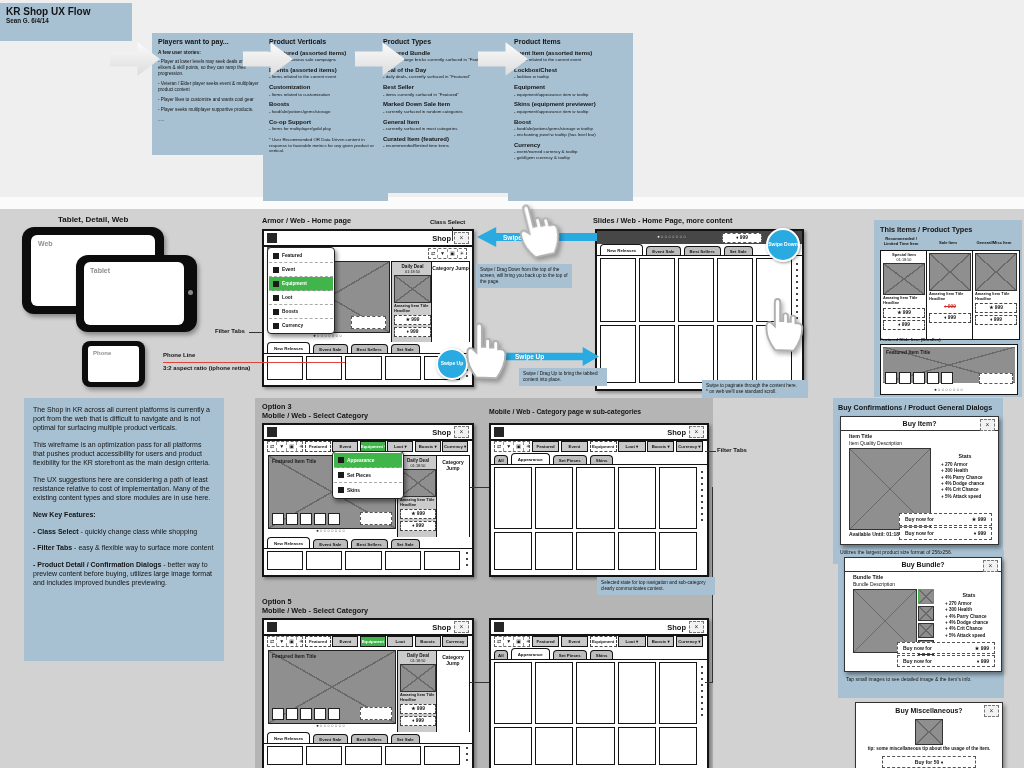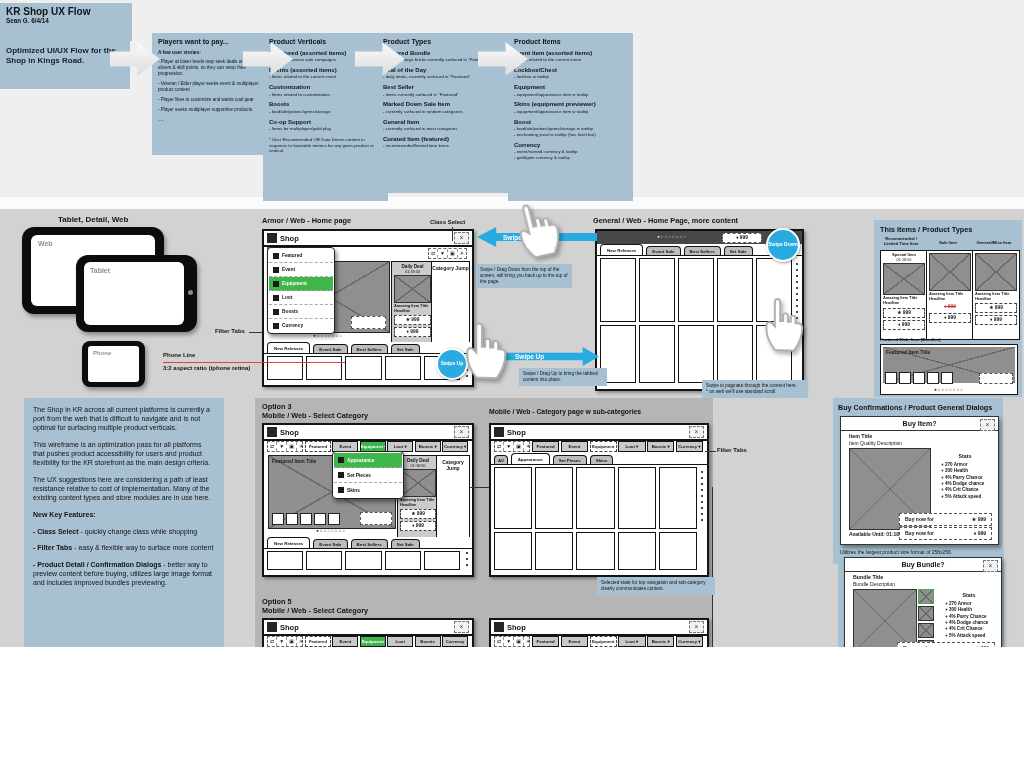--- a/index.html
+++ b/index.html
@@ -1,16 +1,16 @@
 <!DOCTYPE html>
 <html><head>
 <meta charset="utf-8">
 <style>
   html,body{margin:0;padding:0}
-  #canvas{position:relative;width:1024px;height:647px;background:#d2d2d2;overflow:hidden;
+  #canvas{position:relative;width:1024px;height:768px;background:#d2d2d2;overflow:hidden;
     font-family:"Liberation Sans",sans-serif;color:#141414}
   .abs{position:absolute}
   .pre{white-space:pre-line}
   .blue{background:#a7c0d2}
   .b{font-weight:bold}
   
   .topband{left:0;top:0;width:1024px;height:197px;background:#efefef}
   .whitestrip{left:0;top:197px;width:1024px;height:12px;background:#fbfbfb}
   .flowblock{padding:5px 6px;line-height:1.25}
   .flowblock h3{margin:0 0 3px;font-size:7px}
@@ -24,21 +24,21 @@
     clip-path:polygon(0 32%,55% 32%,55% 10%,100% 50%,55% 90%,55% 68%,0 68%);
     filter:drop-shadow(1px 2px 2px rgba(0,0,0,.35));z-index:3}
   
   .bezel{background:#0c0c0c;border-radius:12px;box-shadow:2px 3px 4px rgba(0,0,0,.35)}
   .screen{position:absolute;background:#fff;border-radius:6px}
   .devlabel{position:absolute;font-size:7px;font-weight:bold;color:#8f8f8f}
   
   .frame{position:absolute;background:#fff;border:2px solid #141414;box-shadow:2px 2px 3px rgba(0,0,0,.35)}
   .fheader{display:flex;align-items:center;gap:3px;height:14px;border-bottom:2px solid #141414;padding:0 3px}
   .logo{width:10px;height:10px;background:#262626}
-  .ftitle{flex:1;text-align:left;font-weight:bold;font-size:7.5px}
+  .ftitle{flex:1;text-align:right;font-weight:bold;font-size:7.5px}
   .closebox{width:13px;height:10px;border:1px dashed #777;background:#f2f2f2;font-size:6.5px;
     line-height:9px;text-align:center;color:#333}
   .ximg{background-color:#8f8f8f;background-image:
     linear-gradient(to top right,transparent calc(50% - .7px),#696969 calc(50% - .7px),#696969 calc(50% + .7px),transparent calc(50% + .7px)),
     linear-gradient(to bottom right,transparent calc(50% - .7px),#696969 calc(50% - .7px),#696969 calc(50% + .7px),transparent calc(50% + .7px))}
   .dots{font-size:4.5px;letter-spacing:1px;text-align:center;color:#333;line-height:1}
   .dashedbtn{position:absolute;background:#fff;border:1px dashed #555}
   .tabstrip{position:absolute;left:0;right:0;display:flex;gap:3px;padding:0 3px;align-items:flex-end;
     border-bottom:1.5px solid #141414;height:11px;background:#fff}
   .ft{border:1px solid #141414;border-bottom:none;border-radius:4px 4px 0 0;background:#bdbdbd;
@@ -124,21 +124,20 @@
 
 <div id="canvas">
 
   <div class="abs topband"></div>
   <div class="abs whitestrip"></div>
 
   <div class="abs blue" style="left:0;top:3px;width:120px;height:32px;padding:3px 6px">
     <div class="b" style="font-size:10px">KR Shop UX Flow</div>
     <div class="b" style="font-size:6.3px">Sean G.   6/4/14</div>
   </div>
-  <div class="abs blue" style="left:0;top:41px;width:118px;height:38px;padding:5px 6px;font-size:8px;font-weight:600;line-height:1.3;color:#15202c">Optimized UI/UX Flow for the Shop in Kings Road.</div>
 
   <div class="abs flow-arrow" style="left:110px;top:38px;width:50px;height:42px"></div>
   <div class="abs flow-arrow" style="left:243px;top:38px;width:50px;height:42px"></div>
   <div class="abs flow-arrow" style="left:355px;top:38px;width:50px;height:42px"></div>
   <div class="abs flow-arrow" style="left:478px;top:38px;width:50px;height:42px"></div>
 
   <div class="abs blue flowblock" style="left:152px;top:33px;width:112px;height:112px">
     <h3>Players want to pay...</h3>
     <div class="sub">A few user stories:</div>
     <div class="story">- Player at lower levels may seek deals on inventory, elixers &amp; skill points, so they can ramp their progression.</div>
@@ -333,21 +332,21 @@
   </div>
 
   <div class="swipe-arrow arrow-left" style="left:477px;top:227px;width:120px;height:20px">
     <span class="lbl" style="margin-left:26px">Swipe Down</span>
   </div>
   <svg class="hand" style="left:512px;top:196px;transform:rotate(-14deg)" width="52" height="66" viewBox="0 0 60 84">
       <use href="#hand"></use>
     </svg>
   <div class="bluecap" style="left:476px;top:264px;width:88px">Swipe / Drag Down from the top of the screen, will bring you back up to the top of the page.</div>
 
-  <div class="seclabel" style="left:593px;top:216px">General / Web - Home Page, more content</div>
+  <div class="seclabel" style="left:593px;top:216px">Slides / Web - Home Page, more content</div>
   <div class="frame" style="left:595px;top:229px;width:205px;height:158px">
     <div class="darkbar">
       <div class="dots" style="position:absolute;left:30px;top:4px;width:90px;color:#ddd">●○○○○○○○</div>
       <div class="dashedbtn" style="right:40px;top:2px;width:38px;height:8px;font-size:4.8px;font-weight:bold;text-align:center;line-height:8px">♦ 999</div>
     </div>
     <div class="tabstrip" style="top:13px">
       <div class="ft on">New Releases</div>
       <div class="ft">Event Sale</div>
       <div class="ft">Best Sellers</div>
       <div class="ft">Set Sale</div>

